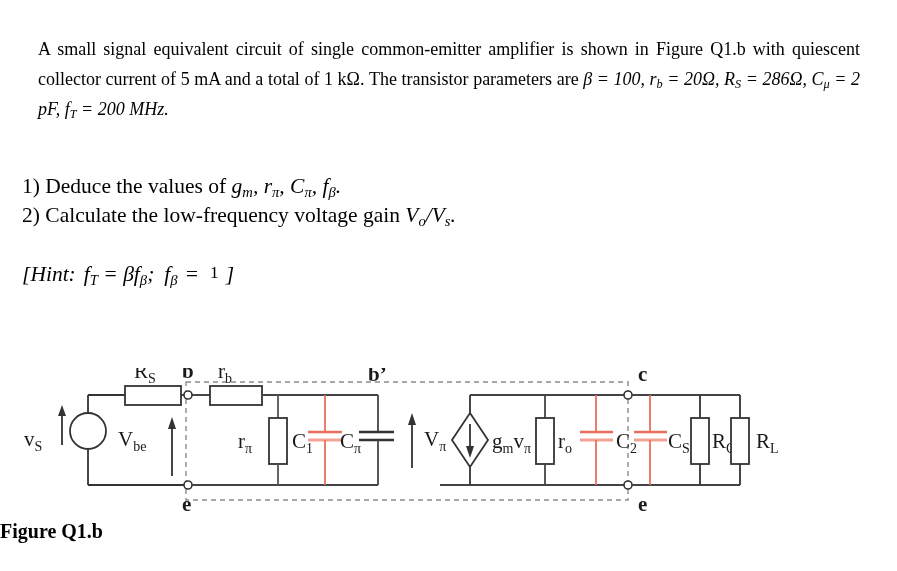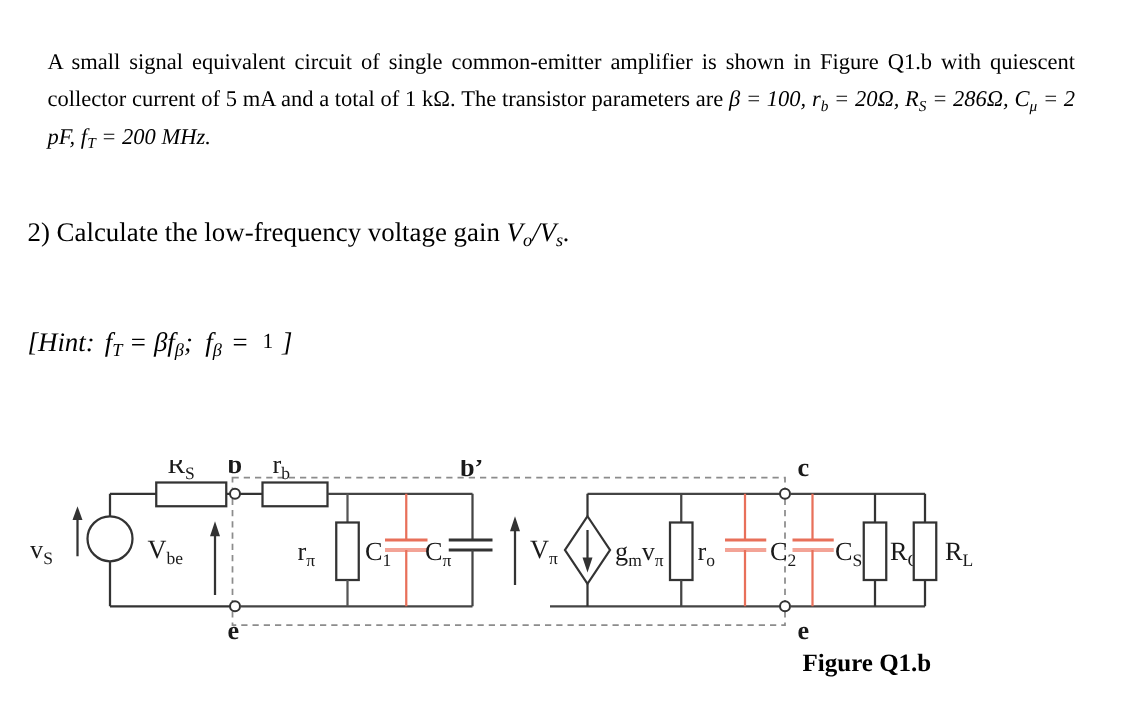--- a/index.html
+++ b/index.html
@@ -94,21 +94,21 @@
   #circuit-svg {
     position: absolute;
     left: 0;
     top: 0;
   }
   #figure-caption {
     position: absolute;
     left: 0;
     top: 152px;
     width: 745px;
-    text-align: right;
+    text-align: left;
     font-size: 20px;
     font-weight: bold;
   }
   svg text {
     font-family: "Liberation Serif", "DejaVu Serif", serif;
     fill: #1a1a1a;
   }
   .lbl      { font-size: 21px; }
   .lbl-b    { font-size: 21px; font-weight: bold; }
   .sub      { font-size: 14px; }
@@ -125,20 +125,27 @@
     <span class="math">β = 100,</span>
     <span class="math"><span>r</span><sub class="m">b</sub><span> = 20Ω,</span></span>
     <span class="math"><span>R</span><sub class="m">S</sub><span> =</span></span>
     <span class="math">286Ω,</span>
     <span class="math"><span>C</span><sub class="m">μ</sub><span> = 2 pF,</span></span>
     <span class="math"><span>f</span><sub class="m">T</sub><span> = 200 MHz.</span></span>
   </p>
 </div>
 
 <div id="questions">
+  <p class="q-line">
+    <span>1)</span>
+    <span>Deduce the values of</span>
+    <span class="ital">
+      <span>g</span><sub class="m">m</sub>, <span>r</span><sub class="m">π</sub>, <span>C</span><sub class="m">π</sub>, <span>f</span><sub class="m">β</sub>.
+    </span>
+  </p>
   <p class="q-line">
     <span>2)</span>
     <span>Calculate the low-frequency voltage gain</span>
     <span class="ital">
       <span>V</span><sub class="m">o</sub>/<span>V</span><sub class="m">s</sub>.
     </span>
   </p>
 </div>
 
 <div id="hint-line">

